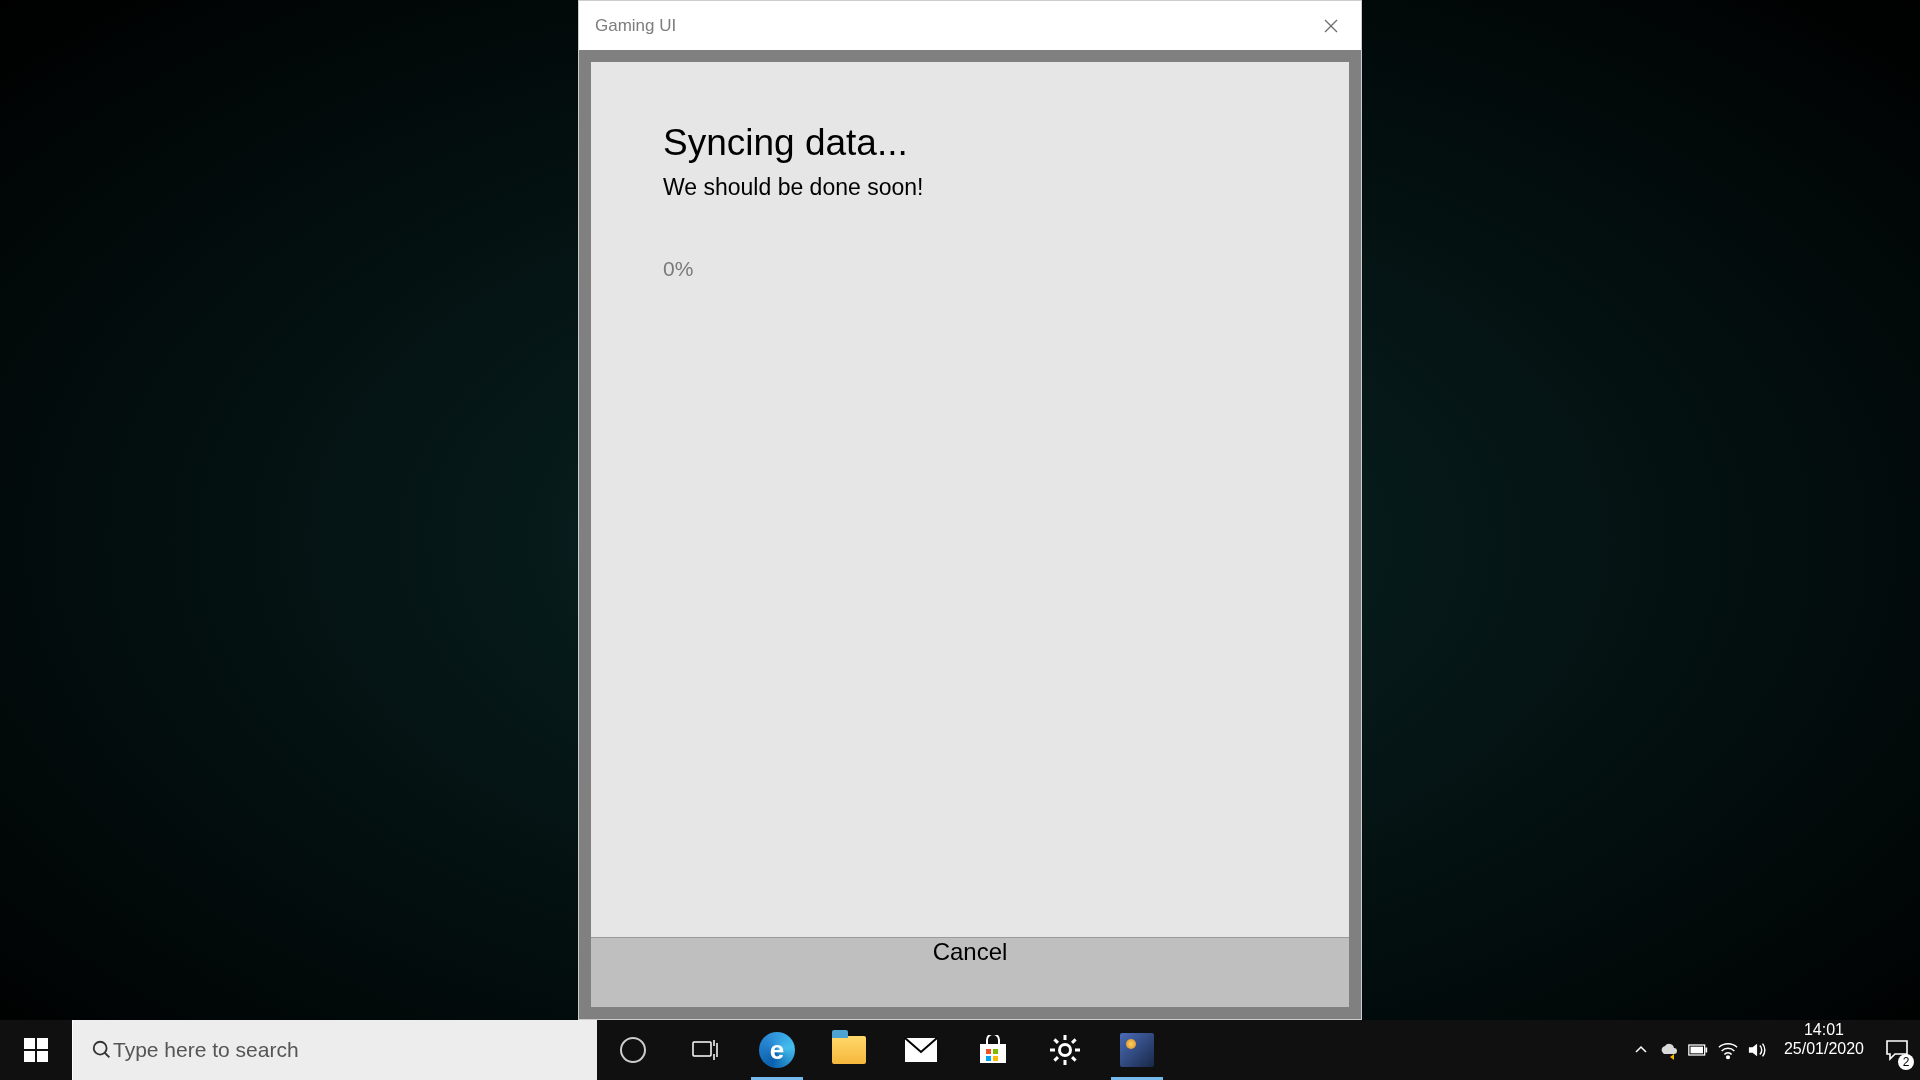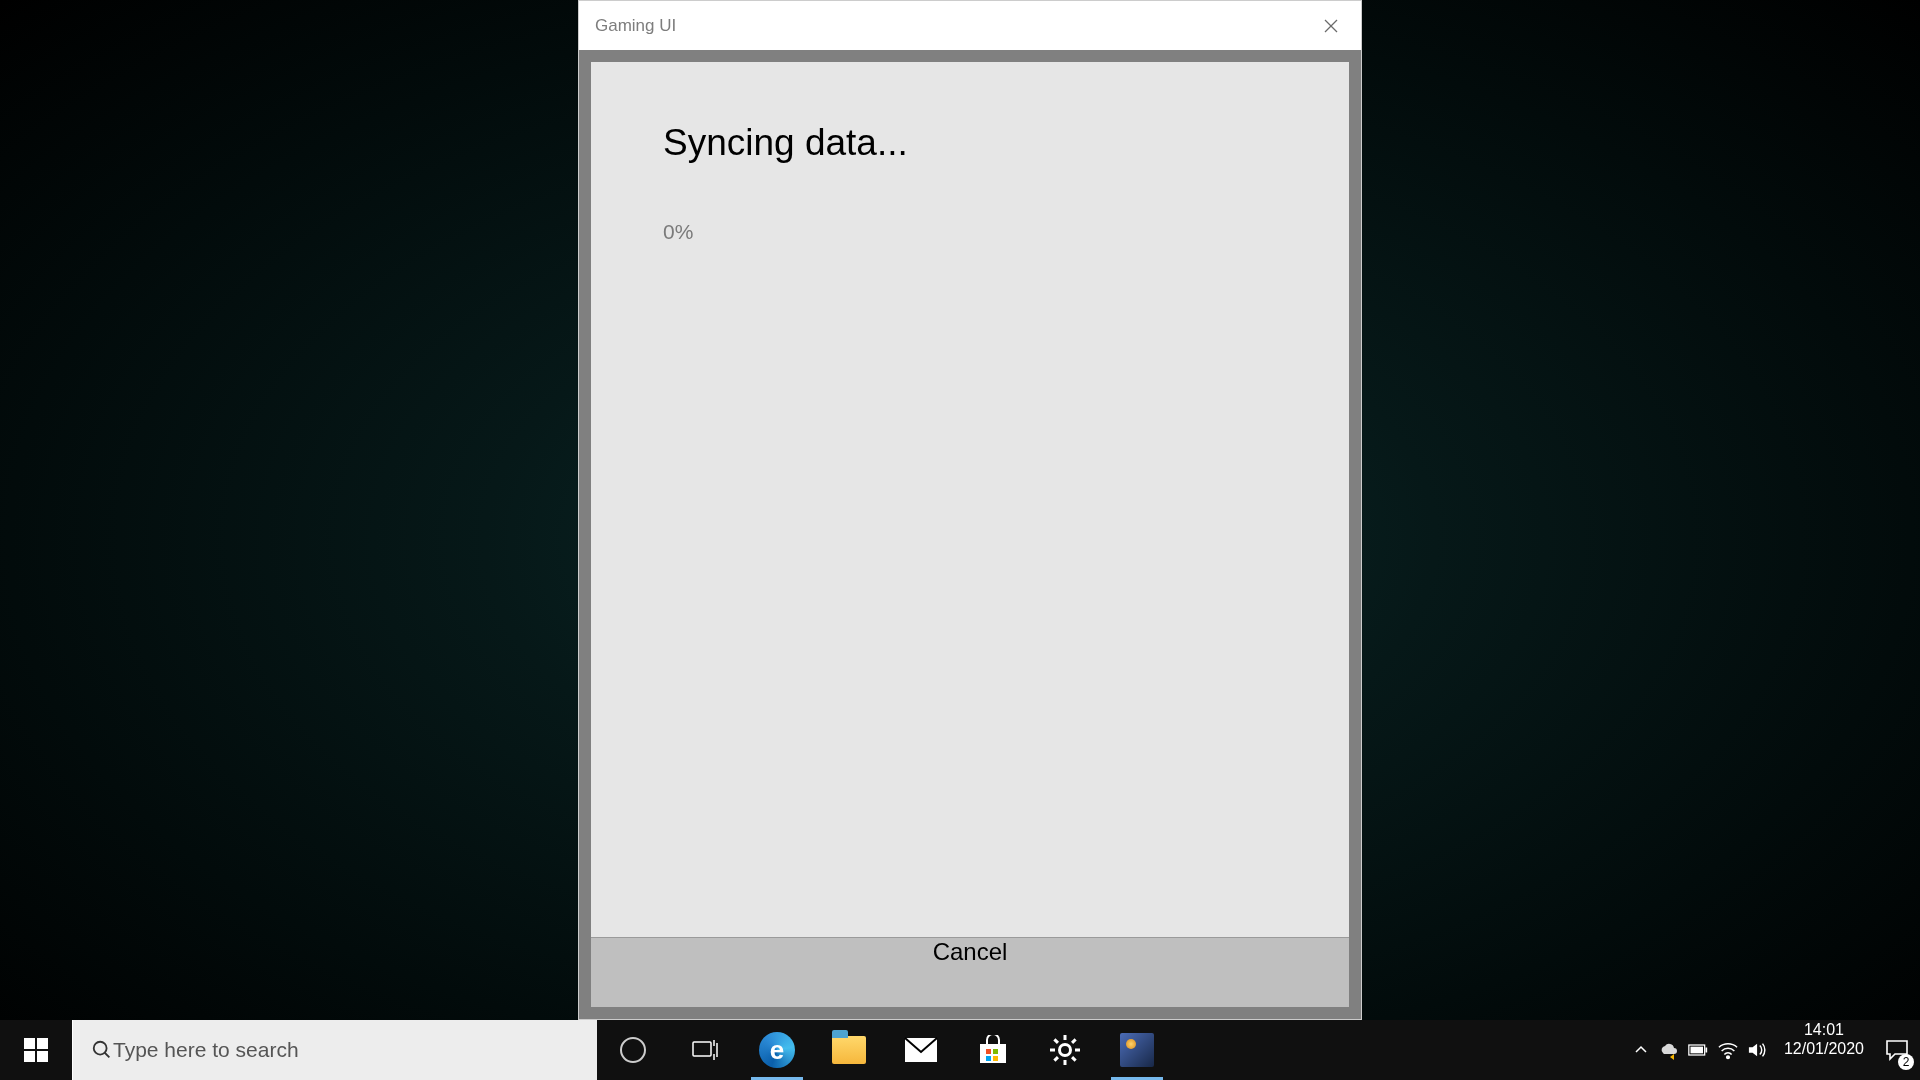--- a/index.html
+++ b/index.html
@@ -238,20 +238,21 @@
     <span class="titlebar-close">
       <svg viewBox="0 0 14 14">
         <line x1="1" y1="1" x2="13" y2="13" stroke-width="1.2"></line>
         <line x1="13" y1="1" x2="1" y2="13" stroke-width="1.2"></line>
       </svg>
     </span>
   </div>
   <div class="client">
     <div class="inner">
       <div class="heading">Syncing data...</div>
+      <div class="subtext">We should be done soon!</div>
       <div class="progress">0%</div>
     </div>
     <div class="cancel-bar">
       <span>Cancel</span>
     </div>
   </div>
 </div>
 
 <div class="taskbar">
 
@@ -358,21 +359,21 @@
     </svg>
     <svg viewBox="0 0 22 20" fill="none" stroke="#fff" stroke-width="1.6">
       <polygon points="1,7 5,7 10,3 10,17 5,13 1,13" fill="#fff" stroke="none"></polygon>
       <path d="M13 5a7 7 0 0 1 0 10"></path>
       <path d="M16 3a11 11 0 0 1 0 14"></path>
     </svg>
   </div>
 
   <div class="clock">
     <div>14:01</div>
-    <div>12/01/2020</div>
+    <div>25/01/2020</div>
   </div>
 
   <div class="action-center">
     <svg viewBox="0 0 24 22" fill="none" stroke="#fff" stroke-width="1.6">
       <path d="M2 2h20v13H10l-5 5v-5H2z"></path>
     </svg>
     <span class="ac-badge">2</span>
   </div>
 
 </div>

